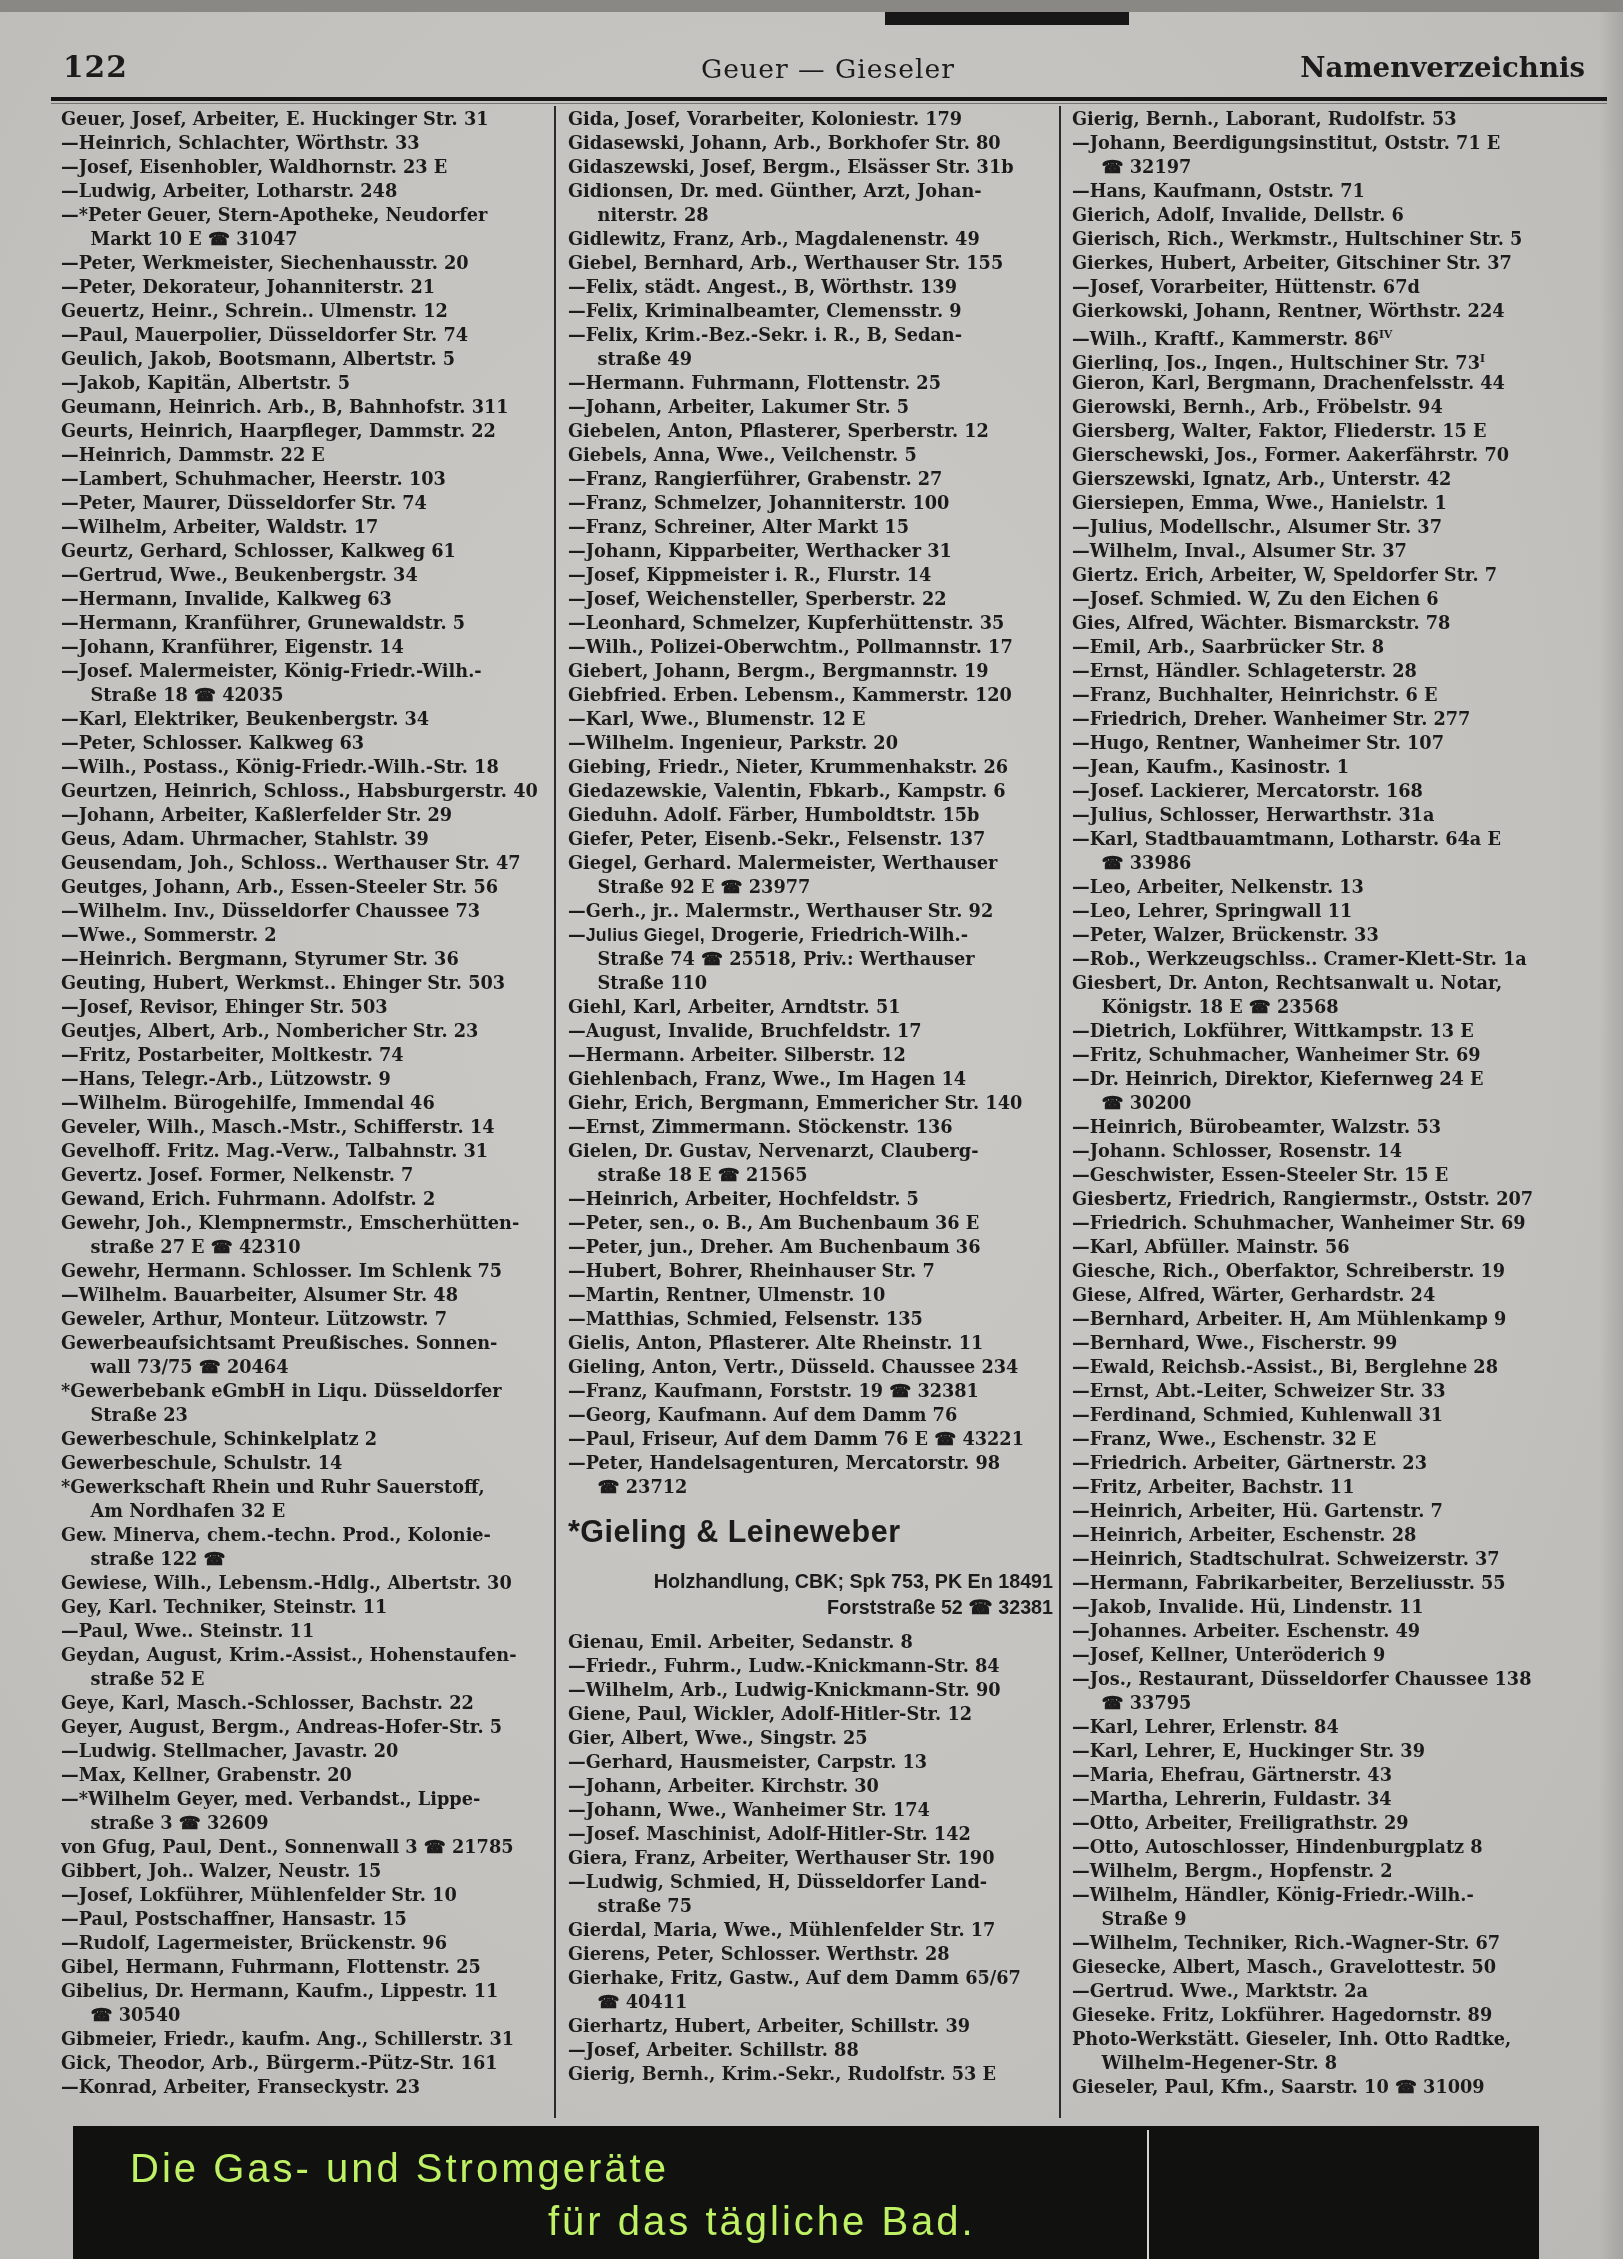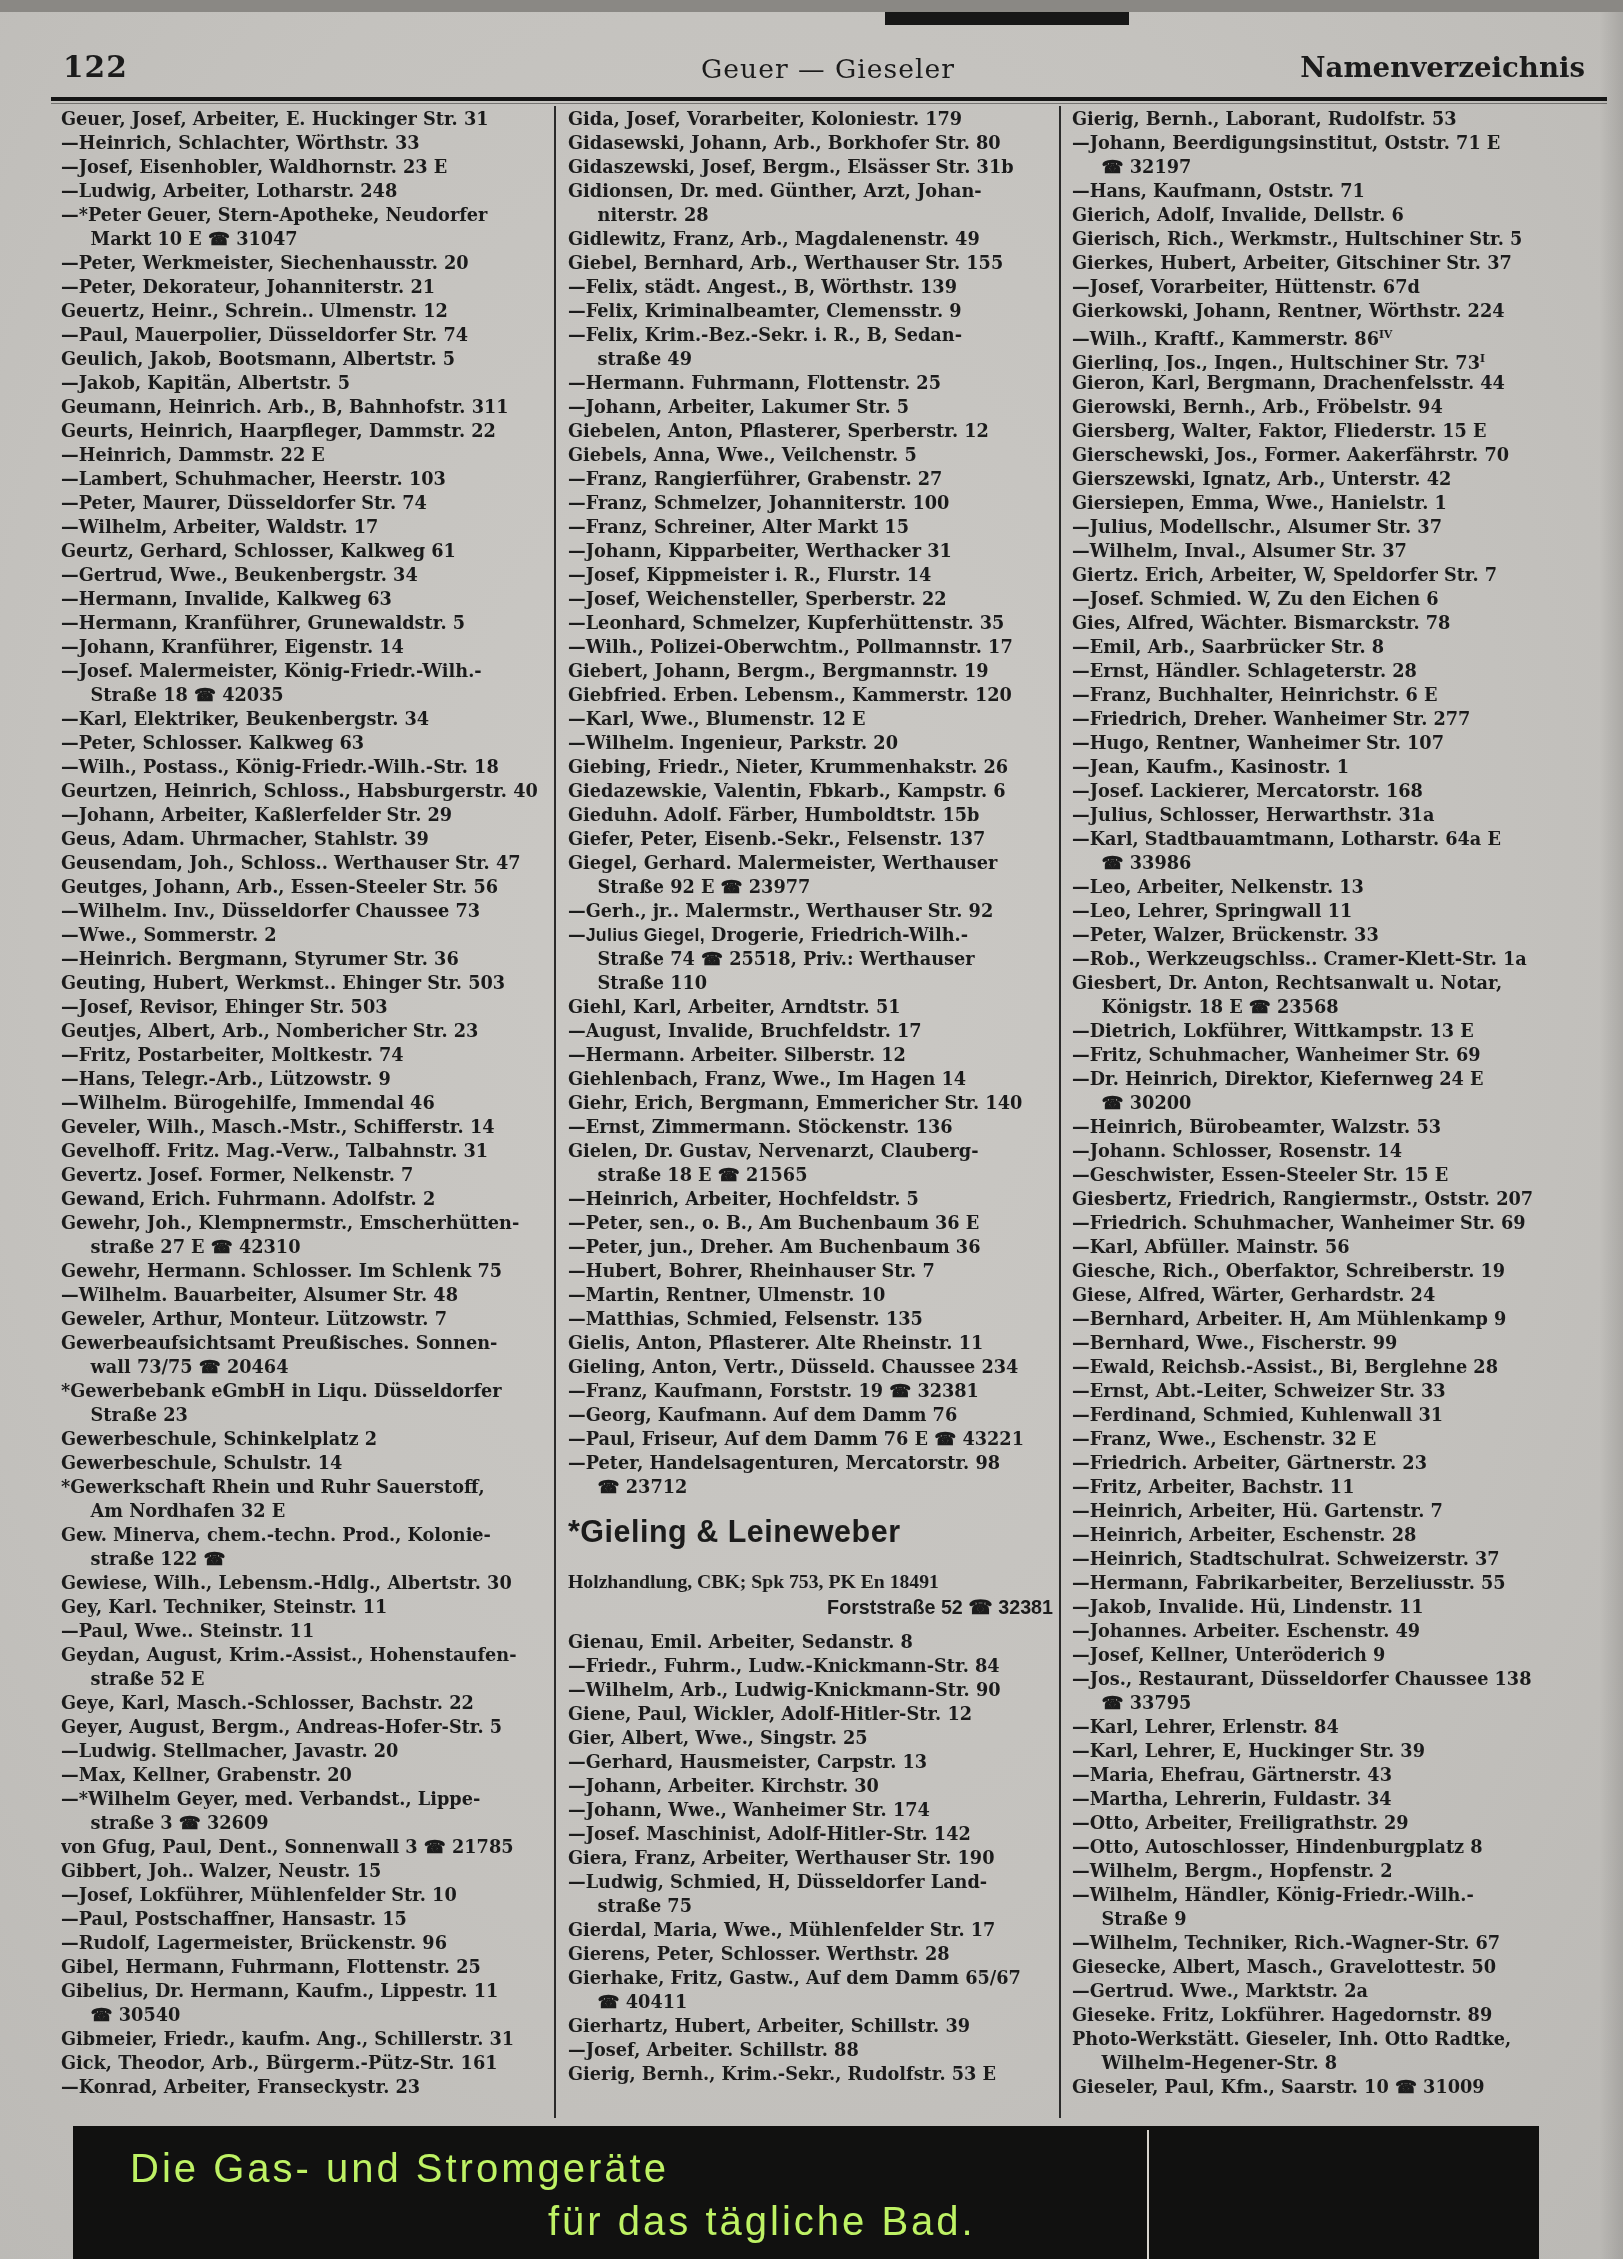--- a/index.html
+++ b/index.html
@@ -22,21 +22,21 @@
   .vdiv{position:absolute;top:94px;width:2px;height:2012px;background:#2a2a2a;}
   .vdiv-1{left:554px;}
   .vdiv-2{left:1059px;}
   .ln{height:24px;overflow:hidden;}
   .ln.c{padding-left:29.6px;}
   .ln sup{font-size:60%;vertical-align:super;}
   .ln b.antiqua{font-family:"Liberation Sans", sans-serif;font-weight:bold;letter-spacing:0.3px;}
   
   .ln.adh{height:53px;padding-top:15.8px;text-align:left;font-family:"Liberation Sans",sans-serif;
           font-size:30.5px;font-weight:bold;letter-spacing:0.5px;line-height:33px;}
-  .ln.ads{height:27.6px;text-align:left;font-family:Liberation Serif, serif;
+  .ln.ads{height:27.6px;text-align:right;font-family:Liberation Sans, sans-serif;
           font-size:19.7px;font-weight:bold;line-height:27.6px;}
   .ln.ads2{height:35px;text-align:right;font-family:"Liberation Sans",sans-serif;
           font-size:19.7px;font-weight:bold;line-height:25.6px;}
   
   .bottom-ad{position:absolute;left:73px;top:2114px;width:1466px;height:138px;background:#111110;
              color:#bef264;font-family:Liberation Sans, sans-serif;box-shadow:0 2px 0 rgba(0,0,0,.4);}
   .bottom-ad .l1{position:absolute;left:57px;top:19.7px;font-size:40px;letter-spacing:3px;font-weight:normal;}
   .bottom-ad .l2{position:absolute;left:475px;top:73px;font-size:40px;letter-spacing:3px;font-weight:normal;}
   .bottom-ad .ad-div{position:absolute;left:1074px;top:3.9px;bottom:3.9px;width:2px;background:#d8d5ce;}
   .bottom-ad .r{position:absolute;left:1082px;right:3.9px;top:0;bottom:0;text-align:center;}

